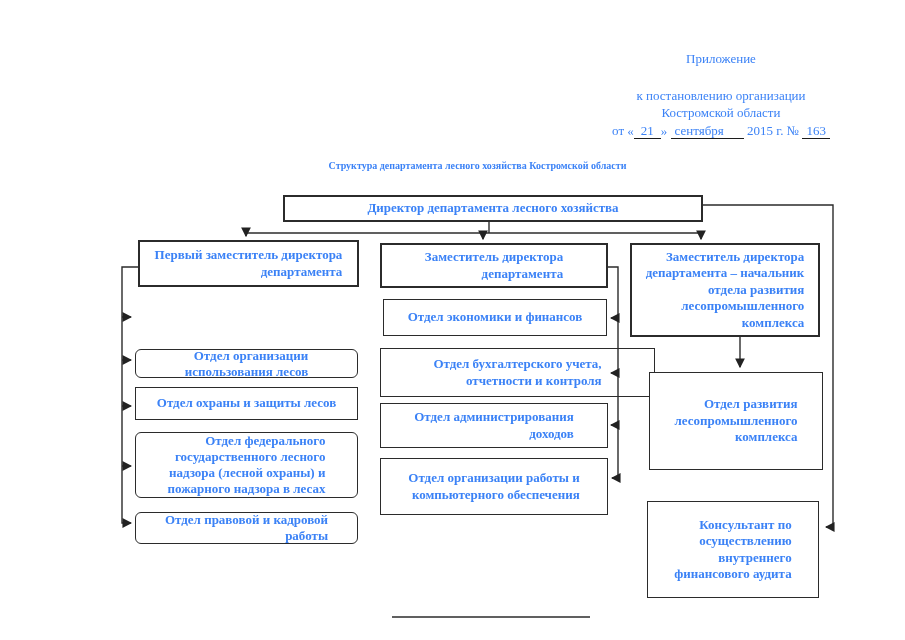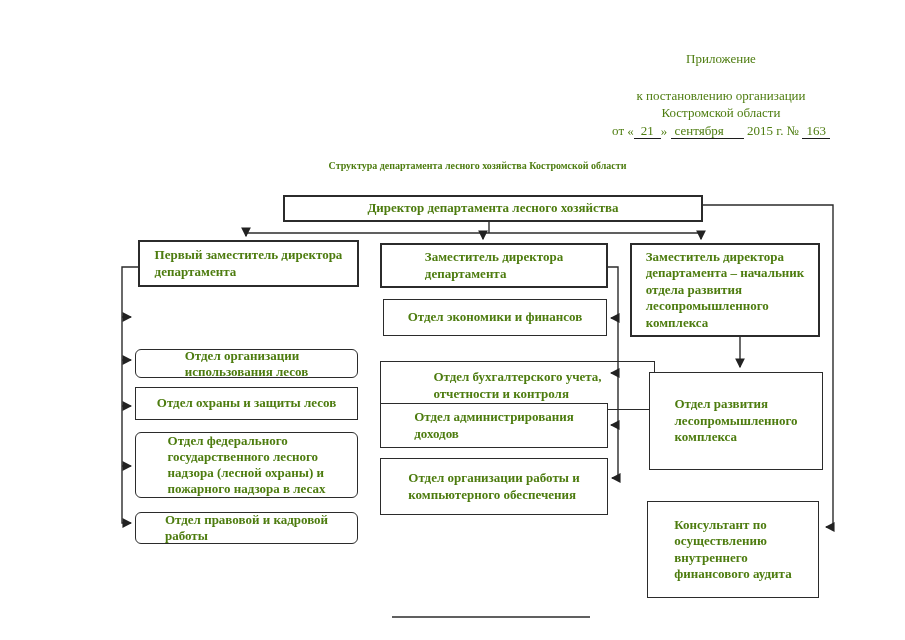--- a/index.html
+++ b/index.html
@@ -1,39 +1,39 @@
 <!DOCTYPE html>
 <html><head>
 <meta charset="utf-8">
 <style>
   html,body{margin:0;padding:0;background:#e8e8e8;}
   .page{
     position:relative;width:905px;height:640px;background:#ffffff;
-    font-family:"Liberation Serif","DejaVu Serif",serif;color:#4d7c0f;
+    font-family:"Liberation Serif","DejaVu Serif",serif;color:#3b82f6;
     overflow:hidden;
   }
   .note{
     position:absolute;left:565px;top:50px;width:312px;
     text-align:center;font-size:13px;line-height:17px;
   }
   .note .appendix{margin-bottom:20px;}
   .note .date-line{margin-top:1px;white-space:nowrap;}
   .u{border-bottom:1px solid #1c1c1c;}
   .u.day{padding:0 7px;}
   .u.month{padding:0 20px 0 4px;}
   .u.num{padding:0 4px;}
   .title{
     position:absolute;left:180px;top:160px;width:595px;
     text-align:center;font-weight:bold;font-size:10px;
   }
   .box{
     position:absolute;box-sizing:border-box;
     border:1.7px solid #2b2b2b;background:#fff;
     display:flex;align-items:center;justify-content:center;
-    text-align:left;font-weight:bold;font-size:13px;line-height:1.26;
+    text-align:right;font-weight:bold;font-size:13px;line-height:1.26;
     white-space:pre-line;padding:1px 3px;
   }
   .box.head{border-width:2px;}
   .box.tight{line-height:1.22;border-radius:6px;}
   svg.wires{position:absolute;left:0;top:0;width:905px;height:640px;pointer-events:none;}
   svg.wires line,svg.wires polyline{stroke:#2b2b2b;stroke-width:1.4;fill:none;}
 </style>
 </head>
 <body>
 
@@ -58,21 +58,21 @@
   <div class="box tight" style="left:135px;top:432px;width:223px;height:66px;">Отдел федерального
 государственного лесного
 надзора (лесной охраны) и
 пожарного надзора в лесах</div>
   <div class="box tight" style="left:135px;top:512px;width:223px;height:32px;">Отдел правовой и кадровой
 работы</div>
 
   <div class="box head" style="left:380px;top:243px;width:228px;height:45px;">Заместитель директора
 департамента</div>
   <div class="box" style="left:383px;top:299px;width:224px;height:37px;">Отдел экономики и финансов</div>
-  <div class="box" style="left:380px;top:348px;width:275px;height:49px;margin-top:13px;">Отдел бухгалтерского учета,
+  <div class="box" style="left:380px;top:348px;width:275px;height:49px;">Отдел бухгалтерского учета,
 отчетности и контроля</div>
   <div class="box" style="left:380px;top:403px;width:228px;height:45px;">Отдел администрирования
 доходов</div>
   <div class="box" style="left:380px;top:458px;width:228px;height:57px;">Отдел организации работы и
 компьютерного обеспечения</div>
 
   <div class="box head" style="left:630px;top:243px;width:190px;height:94px;">Заместитель директора
 департамента – начальник
 отдела развития
 лесопромышленного

